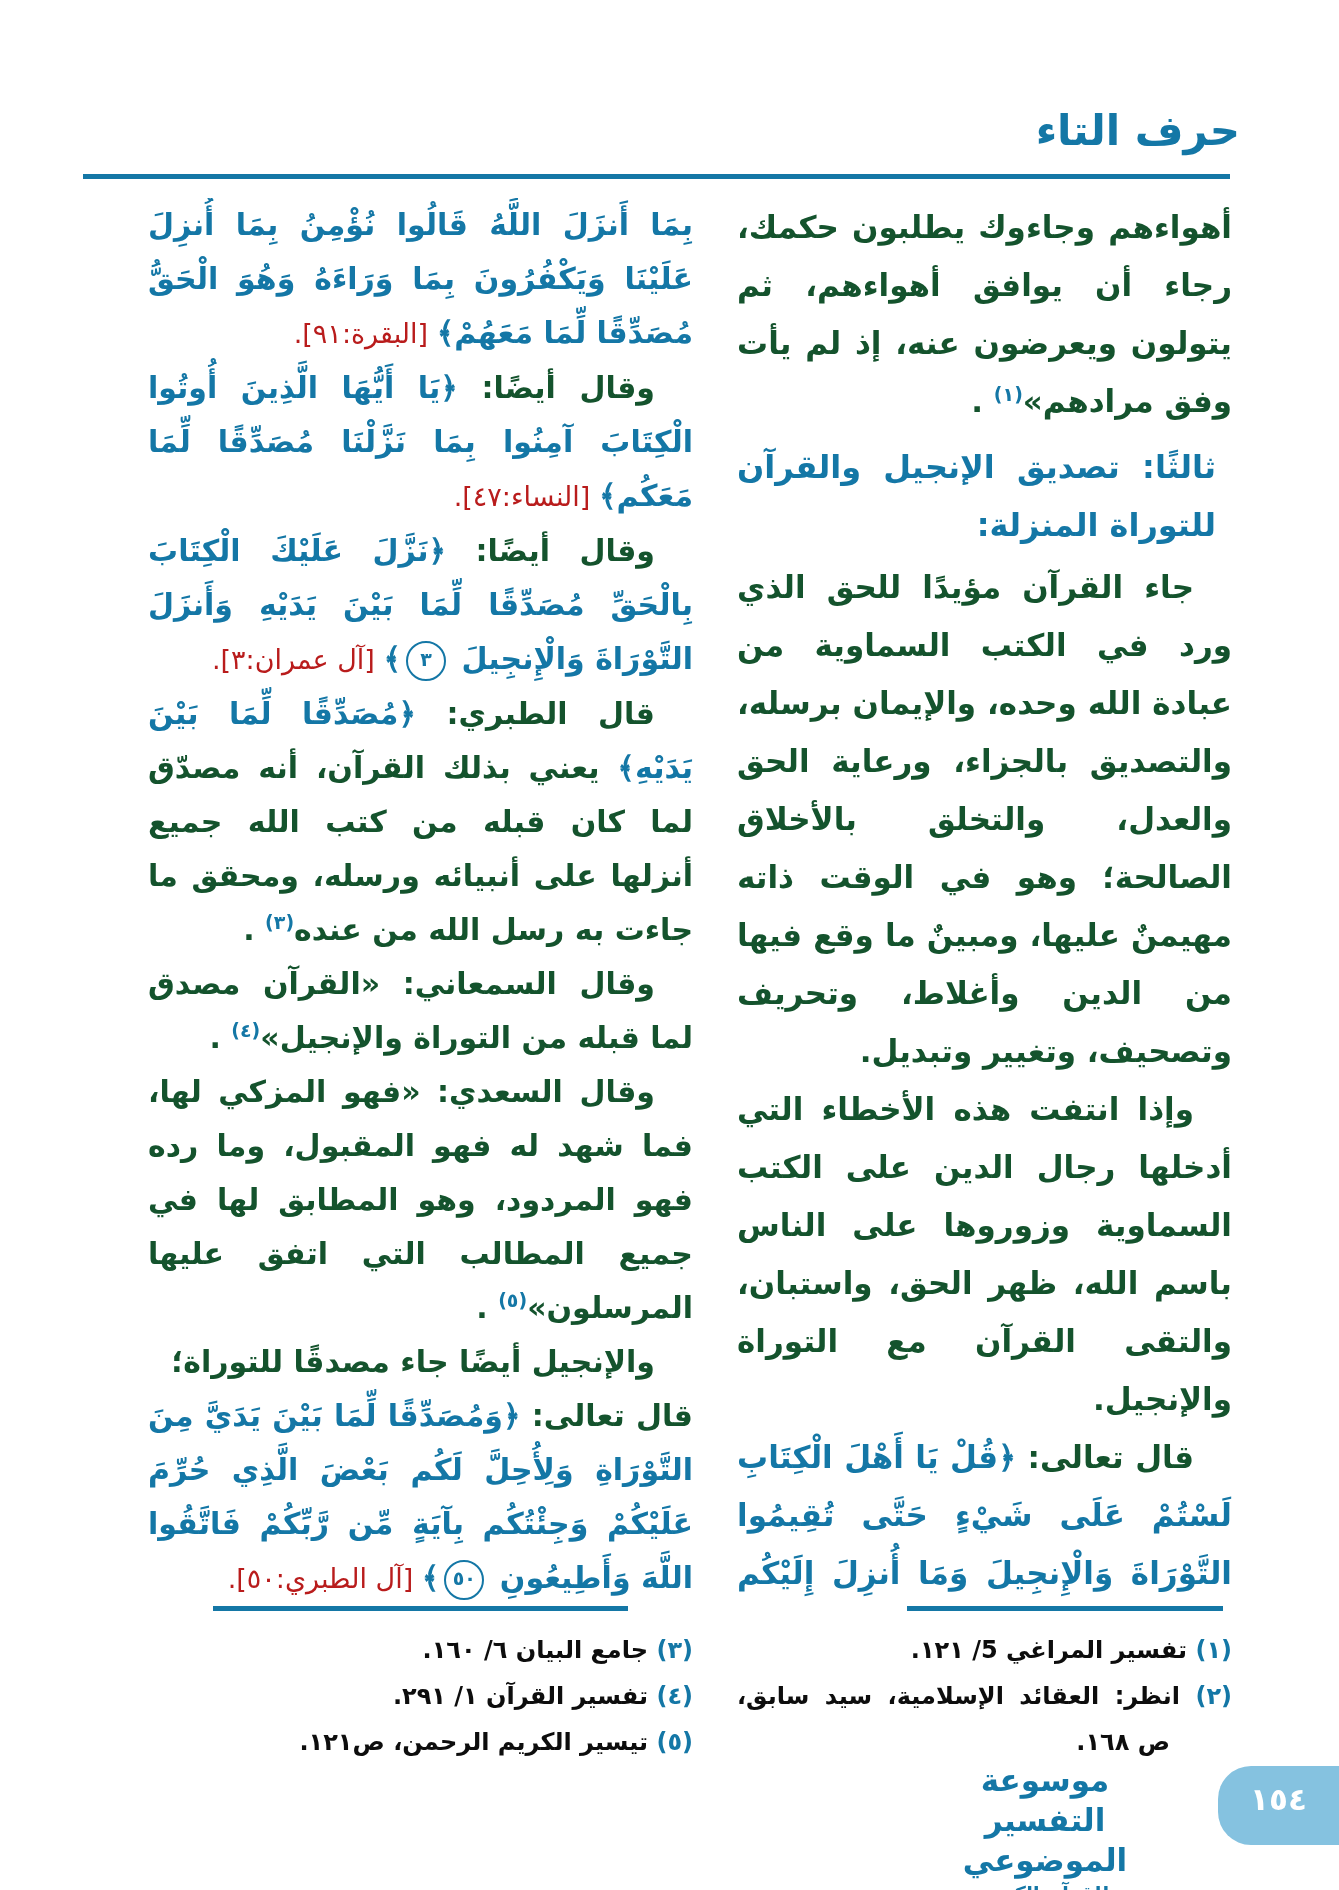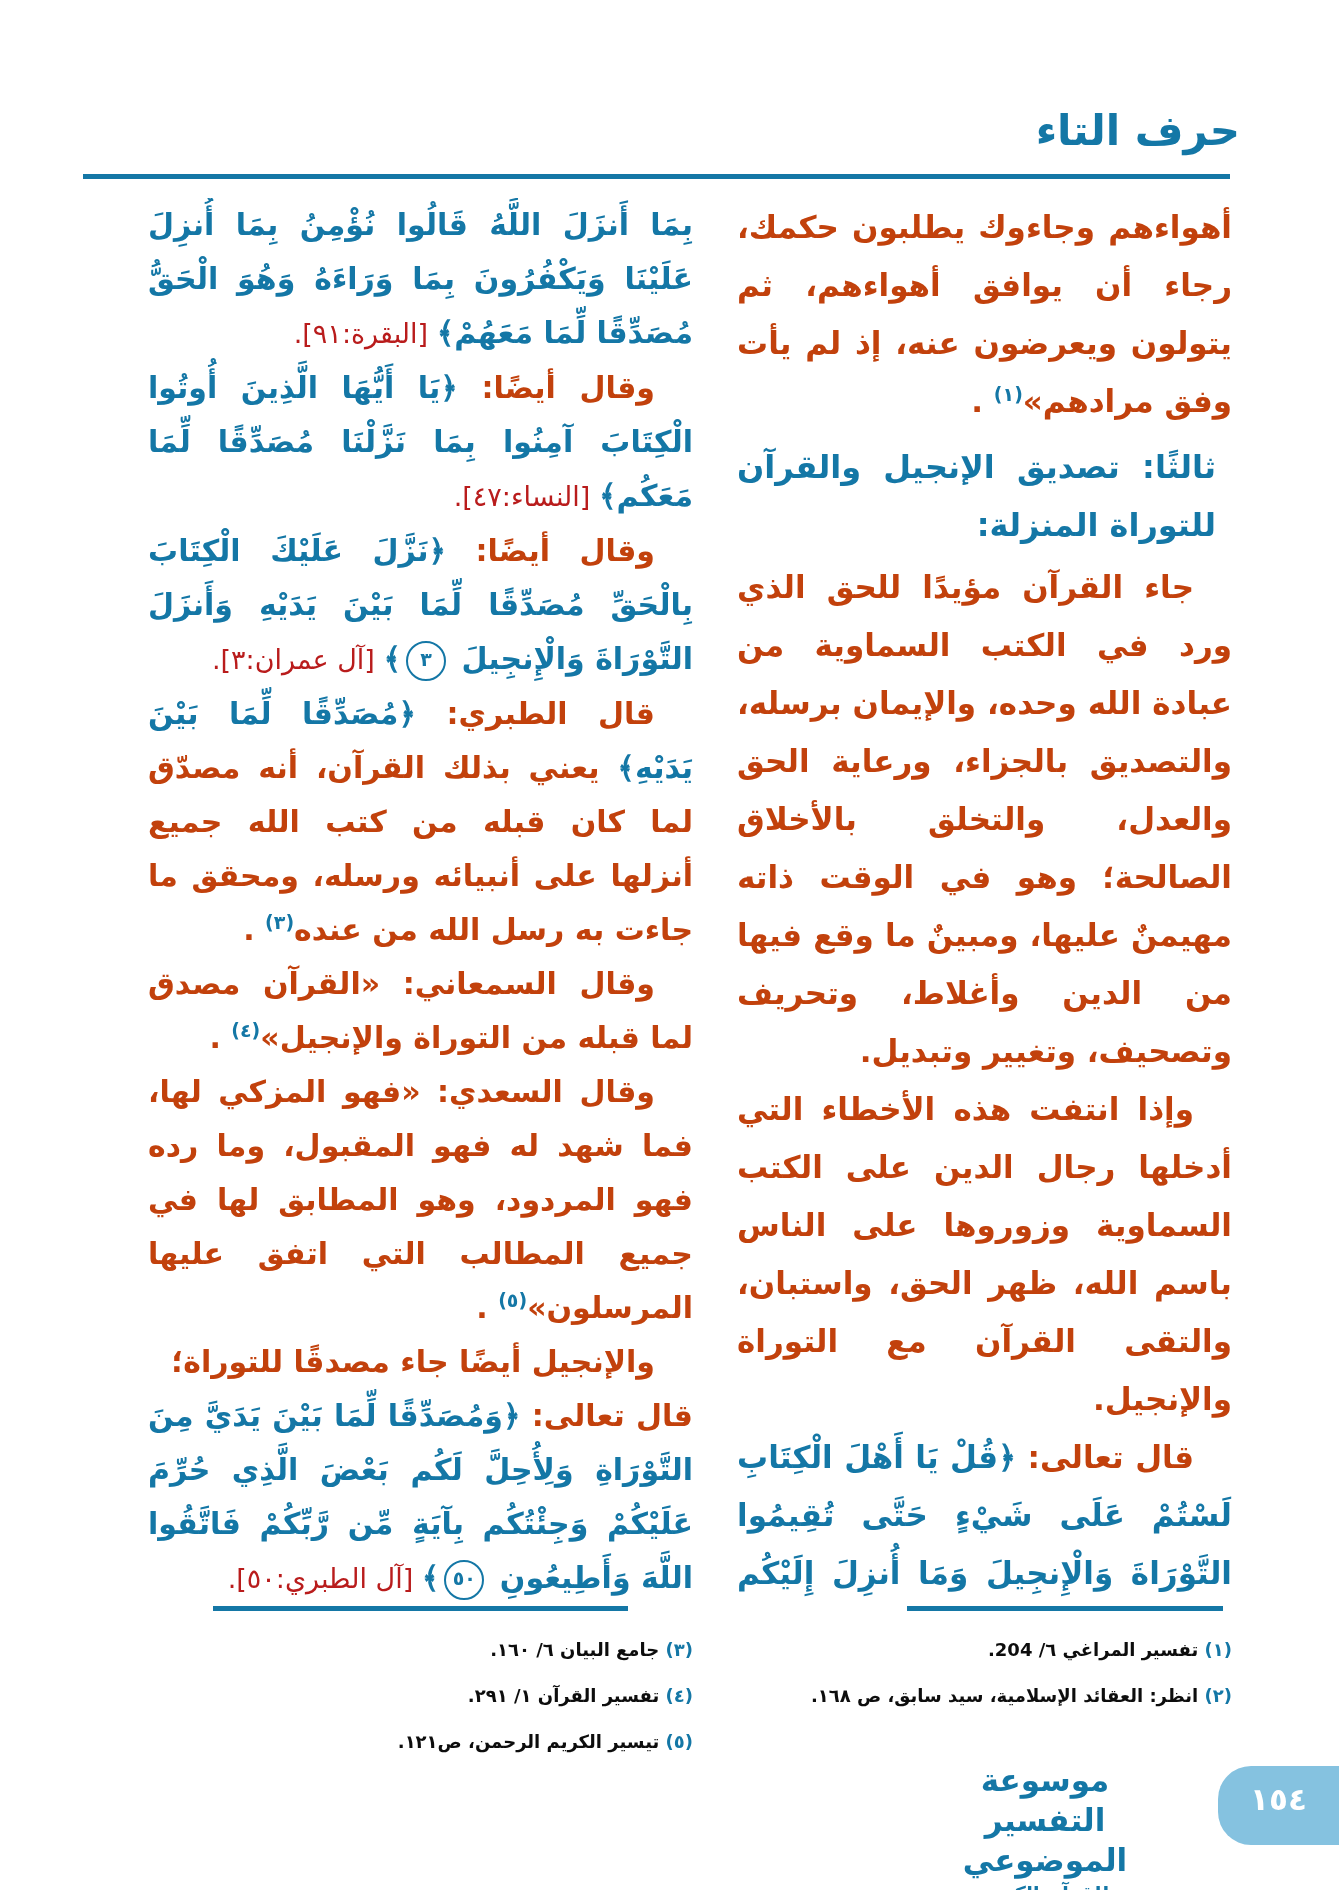--- a/index.html
+++ b/index.html
@@ -27,34 +27,34 @@
   .columns{
     position:absolute;top:198px;right:107px;width:1084px;height:1402px;
     display:flex;gap:44px;overflow:hidden;
   }
   .col{overflow:hidden;text-align:justify;text-align-last:auto;}
   .col-first{width:495px;font-size:31px;line-height:58px;}
   .col-second{width:545px;font-size:30px;line-height:54px;}
   .block{margin:0;font-weight:700;}
   .block.indent{text-indent:38px;}
   .block.heading{margin:8px 16px 4px 0;}
-  .run.text{color:#c2410c;margin-top:37px;}
+  .run.text{color:#14532d;margin-top:37px;}
   .run.heading{color:var(--teal);font-size:32px;}
   .run.quran{color:var(--teal);}
   .run.ref{color:#b91c1c;font-weight:400;font-size:27px;}
   .run.fnref{color:var(--teal);font-size:19px;vertical-align:super;line-height:0;}
   .run.ayah{
     display:inline-block;width:36px;height:36px;line-height:32px;
     border:2px solid var(--teal);border-radius:50%;
     text-align:center;text-indent:0;
     color:var(--teal);font-size:19px;font-weight:700;
     margin:0 5px;vertical-align:middle;
   }
   
-  .footnotes{position:absolute;top:1606px;font-size:18px;line-height:46px;font-weight:700;}
+  .footnotes{position:absolute;top:1606px;font-size:24px;line-height:46px;font-weight:700;}
   .footnotes-first{right:107px;width:495px;}
   .footnotes-second{left:148px;width:545px;}
   .fn-sep{height:5px;background:var(--teal);margin-bottom:16px;}
   .footnotes-first .fn-sep{width:316px;margin-left:auto;margin-right:9px;}
   .footnotes-second .fn-sep{width:415px;margin-left:auto;margin-right:auto;}
   .footnote{padding-right:62px;text-indent:-62px;text-align:justify;}
   .fn-num{color:var(--teal);}
   .fn-text{color:#0d0d0d;}
   
   .logo{
@@ -96,21 +96,21 @@
         <p class="block para indent"><span class="run text">وقال السمعاني: «القرآن مصدق لما قبله من التوراة والإنجيل»</span><span class="run fnref">(٤)</span><span class="run text"> .</span></p>
         <p class="block para indent"><span class="run text">وقال السعدي: «فهو المزكي لها، فما شهد له فهو المقبول، وما رده فهو المردود، وهو المطابق لها في جميع المطالب التي اتفق عليها المرسلون»</span><span class="run fnref">(٥)</span><span class="run text"> .</span></p>
         <p class="block para indent"><span class="run text">والإنجيل أيضًا جاء مصدقًا للتوراة؛</span></p>
         <p class="block para"><span class="run text">قال تعالى: </span><span class="run quran">﴿وَمُصَدِّقًا لِّمَا بَيْنَ يَدَيَّ مِنَ التَّوْرَاةِ وَلِأُحِلَّ لَكُم بَعْضَ الَّذِي حُرِّمَ عَلَيْكُمْ وَجِئْتُكُم بِآيَةٍ مِّن رَّبِّكُمْ فَاتَّقُوا اللَّهَ وَأَطِيعُونِ </span><span class="run ayah">٥٠</span><span class="run quran">﴾</span><span class="run ref"> [آل الطبري:٥٠].</span></p>
       </div>
   </div>
 
   <div class="footnotes footnotes-first">
     <div class="fn-sep"></div>
     <div>
-        <div class="footnote"><span class="fn-num">(١)</span> <span class="fn-text">تفسير المراغي ٦/ 204.</span></div>
+        <div class="footnote"><span class="fn-num">(١)</span> <span class="fn-text">تفسير المراغي 5/ ١٢١.</span></div>
         <div class="footnote"><span class="fn-num">(٢)</span> <span class="fn-text">انظر: العقائد الإسلامية، سيد سابق، ص ١٦٨.</span></div>
       </div>
   </div>
 
   <div class="footnotes footnotes-second">
     <div class="fn-sep"></div>
     <div>
         <div class="footnote"><span class="fn-num">(٣)</span> <span class="fn-text">جامع البيان ٦/ ١٦٠.</span></div>
         <div class="footnote"><span class="fn-num">(٤)</span> <span class="fn-text">تفسير القرآن ١/ ٢٩١.</span></div>
         <div class="footnote"><span class="fn-num">(٥)</span> <span class="fn-text">تيسير الكريم الرحمن، ص١٢١.</span></div>

